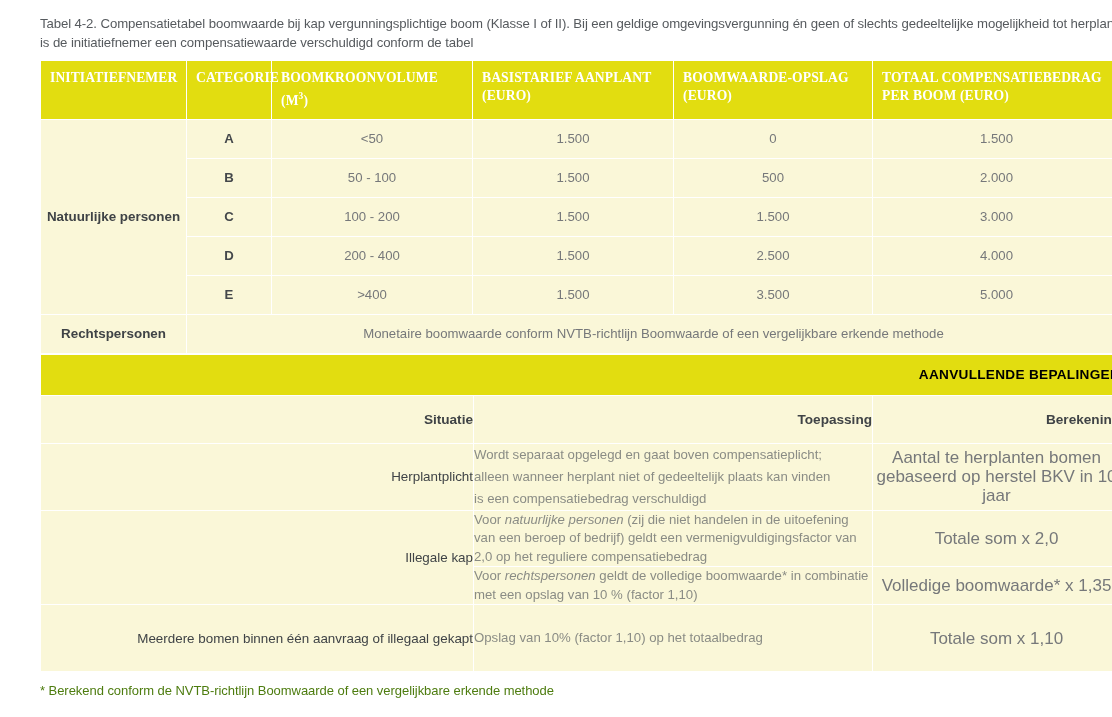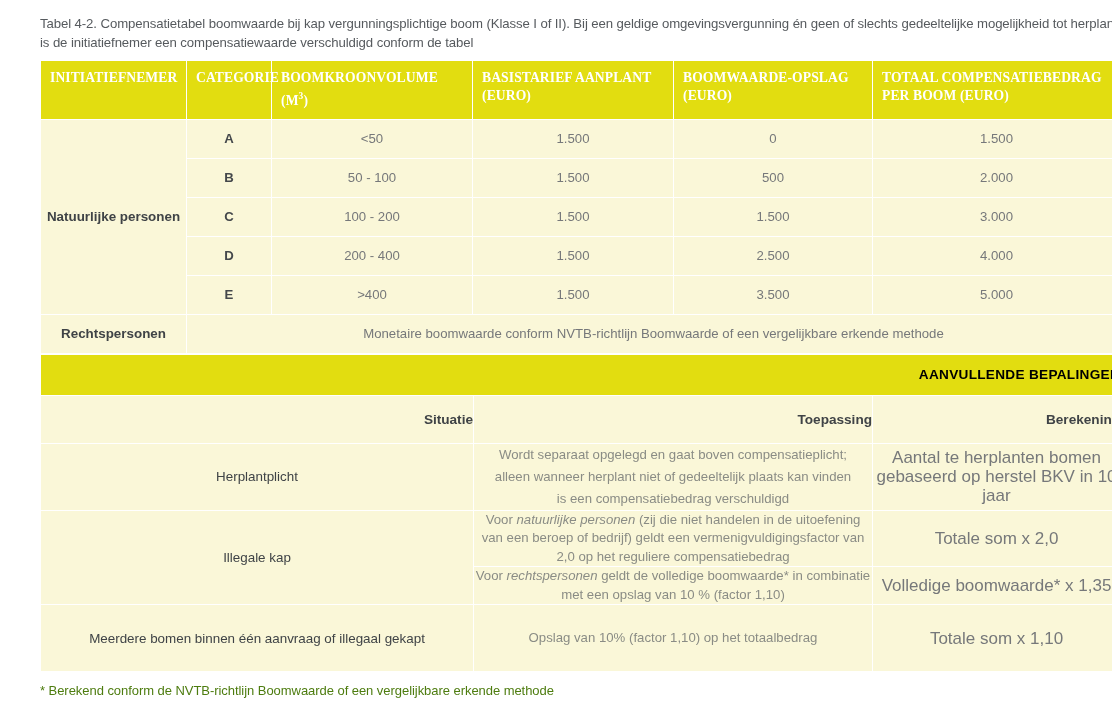--- a/index.html
+++ b/index.html
@@ -100,39 +100,39 @@
     font-size: 13.6px;
     text-align: right;
     height: 47px;
   }
   .subhead td.l { text-align: right; }
   .body-para {
     background: #faf7d8;
     color: #8a8c85;
     font-size: 13.2px;
     line-height: 22px;
-    text-align: center;
+    text-align: left;
     padding: 12px 12px 12px 11px;
     vertical-align: middle;
   }
   .body-para.tight { line-height: 18.5px; }
   .calc {
     background: #faf7d8;
     color: #76787a;
     font-size: 17px;
     line-height: 19px;
     text-align: center;
     padding: 8px 10px;
   }
   .sit {
     background: #faf7d8;
     color: #3f4346;
     font-weight: bold;
     font-size: 13.4px;
-    text-align: center;
+    text-align: right;
     padding: 8px 10px;
   }
   em { font-style: italic; }
   
   .footnote {
     font-size: 13px;
     color: #4d7c0f;
     padding-top: 11px;
     letter-spacing: -0.05px;
   }

